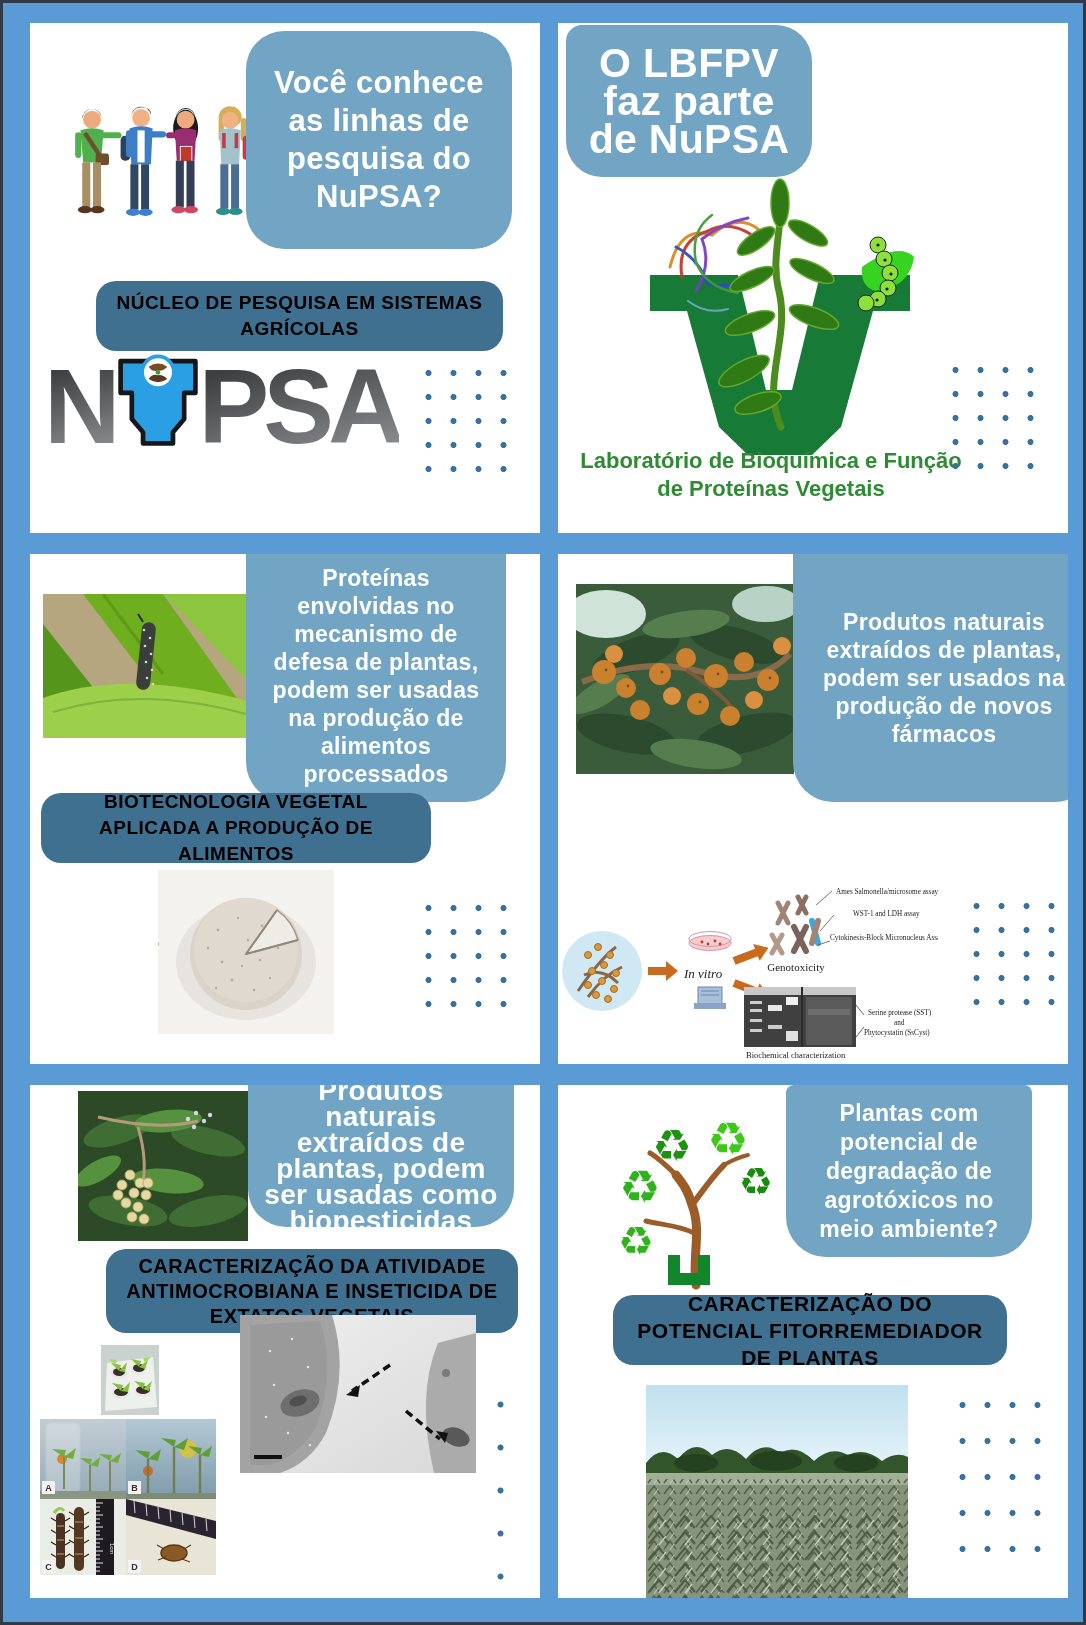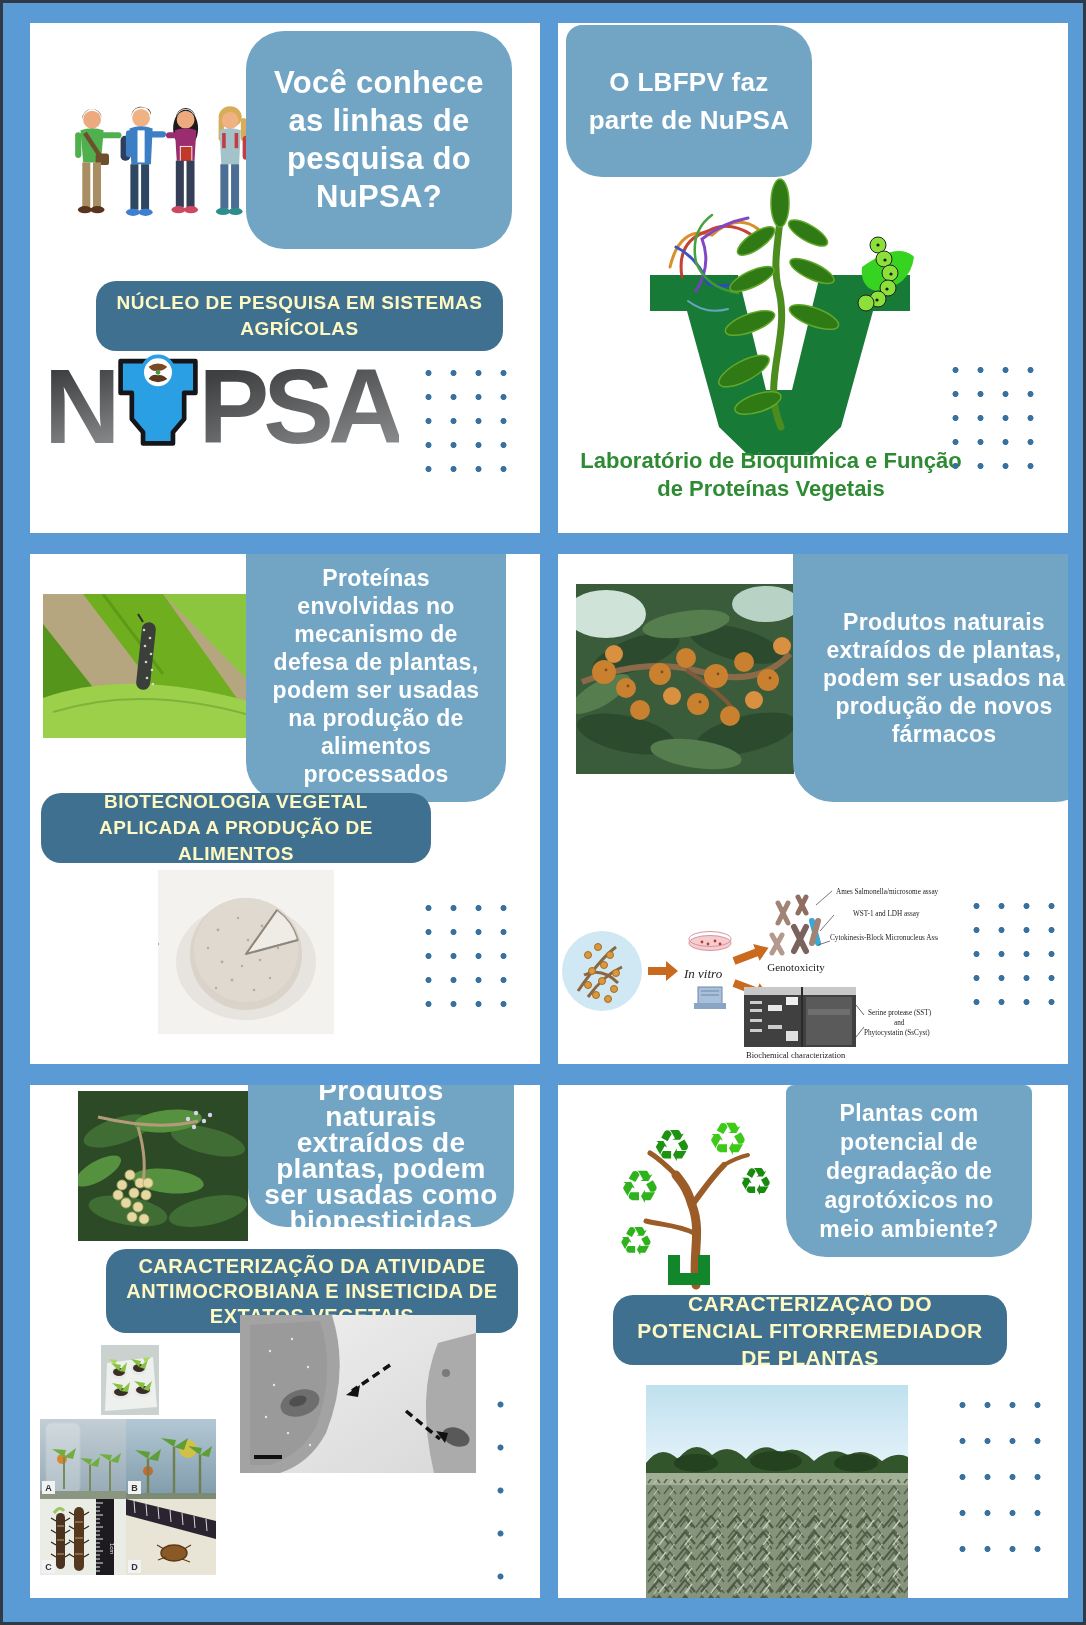--- a/index.html
+++ b/index.html
@@ -13,21 +13,21 @@
     display:grid;grid-template-columns:510px 510px;grid-template-rows:510px 510px 513px;
     gap:21px 18px;
   }
   .card{position:relative;background:#ffffff;overflow:hidden;}
   .bubble{
     position:absolute;background:#72a5c3;color:#ffffff;font-weight:bold;
     text-align:center;display:flex;align-items:center;justify-content:center;
     letter-spacing:.3px;
   }
   .banner{
-    position:absolute;background:#40708f;color:#fef9c3;font-weight:bold;
+    position:absolute;background:#40708f;color:#000000;font-weight:bold;
     text-align:center;display:flex;align-items:center;justify-content:center;
     border-radius:20px;font-size:19px;line-height:26px;letter-spacing:.5px;
     padding:0 10px;box-sizing:border-box;
   }
   .dots{
     position:absolute;
     background-image:radial-gradient(circle,#38719f 2.6px,rgba(56,113,159,0) 3.4px);
     background-size:25px 24px;
   }
   .photo{position:absolute;display:block;}
@@ -36,21 +36,21 @@
   .c1-bubble{left:216px;top:8px;width:266px;height:218px;border-radius:38px;font-size:31px;line-height:38px;padding:2px 28px;box-sizing:border-box;}
   .c1-banner{left:66px;top:258px;width:407px;height:70px;}
   .c1-logo{position:absolute;left:14px;top:330px;width:390px;height:106px;display:flex;align-items:center;}
   .nupsa-word{
     font-size:106px;line-height:100px;font-weight:bold;letter-spacing:-6px;
     background:linear-gradient(165deg,#3e3f41 15%,#8c8e90 95%);
     -webkit-background-clip:text;background-clip:text;color:transparent;
   }
   .c1-dots{left:386px;top:338px;width:100px;height:120px;}
   
-  .c2-bubble{left:8px;top:2px;width:246px;height:152px;border-radius:16px 36px 36px 36px;font-size:26px;line-height:38px;padding:0 13px;box-sizing:border-box;}
+  .c2-bubble{left:8px;top:2px;width:246px;height:152px;border-radius:16px 36px 36px 36px;font-size:41px;line-height:38px;padding:0 13px;box-sizing:border-box;}
   .c2-logo{left:72px;top:152px;width:300px;height:282px;}
   .c2-caption{position:absolute;left:13px;top:424px;width:400px;text-align:center;color:#2e8b33;font-weight:bold;font-size:22px;line-height:28px;}
   .c2-dots{left:385px;top:335px;width:100px;height:120px;}
   
   .c3-photo{left:13px;top:40px;width:222px;height:144px;}
   .c3-bubble{left:216px;top:0;width:260px;height:248px;border-radius:0 0 40px 40px;font-size:23px;line-height:28px;padding:10px 21px 0 21px;box-sizing:border-box;align-items:flex-start;}
   .c3-banner{left:11px;top:239px;width:390px;height:70px;}
   .c3-cheese{left:128px;top:316px;width:176px;height:164px;}
   .c3-dots{left:386px;top:342px;width:100px;height:120px;}
   

